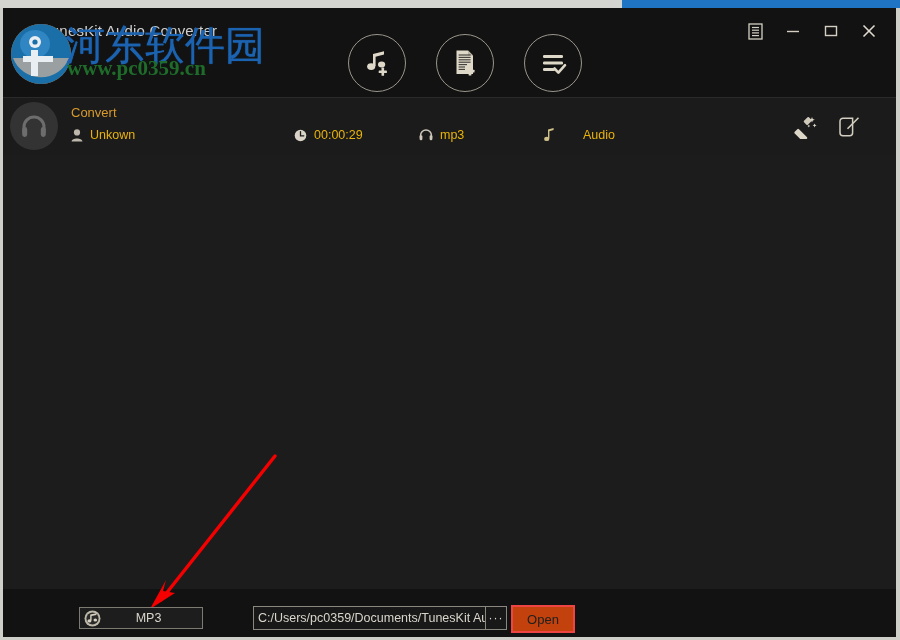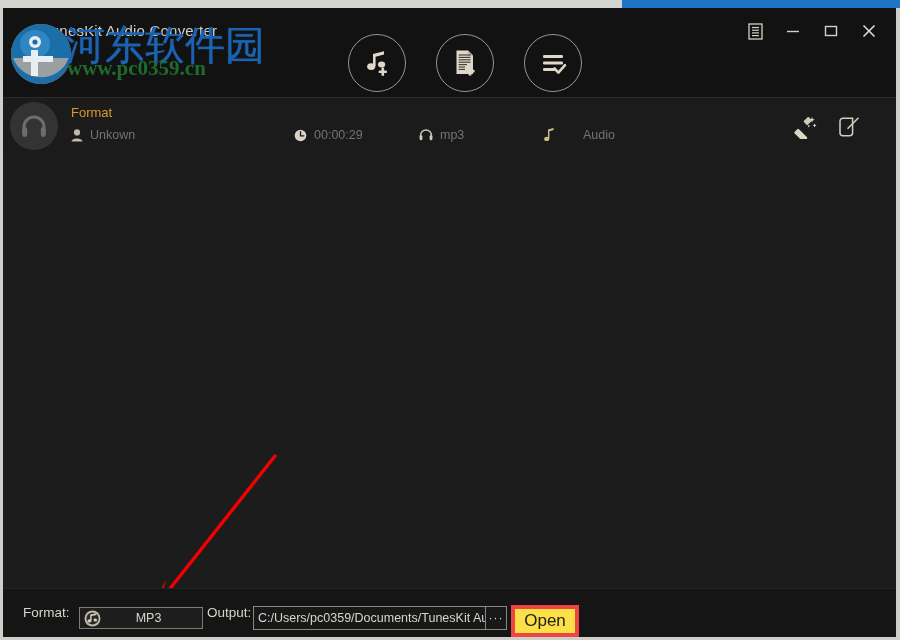--- a/index.html
+++ b/index.html
@@ -60,21 +60,21 @@
             border-top:1px solid #2a2a2a;border-bottom:1px solid #2a2a2a;}
   .row{position:relative;width:893px;height:56px;}
   .thumb{
     position:absolute;left:7px;top:4px;width:48px;height:48px;border-radius:50%;
     background:#333333;display:flex;align-items:center;justify-content:center;
   }
   .row-title{
     position:absolute;left:68px;top:7px;font-size:13px;color:#d99a2b;white-space:nowrap;
   }
   .meta{position:absolute;top:30px;display:flex;align-items:center;gap:7px;
-        font-size:12.5px;color:#737373;white-space:nowrap;}
+        font-size:12.5px;color:#eab308;white-space:nowrap;}
   .meta.m1{left:68px;}
   .meta.m2{left:291px;}
   .meta.m3{left:416px;}
   .meta.m4{left:541px;gap:28px;}
   .meta svg{display:block;flex:none;}
   .row-actions{position:absolute;right:32px;top:14px;display:flex;gap:14px;align-items:center;}
   .act{width:30px;height:30px;display:flex;align-items:center;justify-content:center;cursor:pointer;}
 
   
   .stage{position:absolute;left:0;top:147px;width:893px;height:434px;background:#1c1c1c;}
@@ -102,23 +102,23 @@
   .out-text{
     flex:1;display:flex;align-items:center;padding-left:4px;
     font-size:12.5px;color:#d9d5cb;white-space:nowrap;overflow:hidden;
   }
   .out-dots{
     width:20px;border-left:1px solid #8a877f;display:flex;align-items:center;justify-content:center;
     font-size:12px;color:#d9d5cb;letter-spacing:1px;cursor:pointer;
   }
   .open-btn{
     position:absolute;left:508px;top:597px;width:60px;height:24px;
-    background:#fde047;color:#20201e;border:4px solid #ef4444;
+    background:#c2410c;color:#20201e;border:2px solid #ef4444;
     display:flex;align-items:center;justify-content:center;
-    font-size:17px;cursor:pointer;
+    font-size:13px;cursor:pointer;
   }
   .convert-btn{
     position:absolute;right:22px;top:592px;width:105px;height:34px;
     background:#fbc26a;color:#2a2317;border:none;border-radius:4px;
     display:flex;align-items:center;justify-content:center;
     font-size:15.5px;cursor:pointer;
   }
 </style>
 </head>
 <body>
@@ -235,21 +235,21 @@
       <div class="row">
 
         <div class="thumb">
           <svg width="30" height="30" viewBox="0 0 30 30">
             <path d="M5 22 V16 a10 10 0 0 1 20 0 V22" fill="none" stroke="#6d6d6d" stroke-width="3"></path>
             <rect x="3.2" y="16" width="5" height="10" rx="2.4" fill="#6d6d6d"></rect>
             <rect x="21.8" y="16" width="5" height="10" rx="2.4" fill="#6d6d6d"></rect>
           </svg>
         </div>
 
-        <div class="row-title">Format</div>
+        <div class="row-title">Convert</div>
 
         <div class="meta m1">
           <svg width="12" height="13" viewBox="0 0 12 13">
             <circle cx="6" cy="3.4" r="3.1" fill="#bdb8ab"></circle>
             <path d="M0.6 12.6 C0.6 8.6 11.4 8.6 11.4 12.6 Z" fill="#bdb8ab"></path>
           </svg>
           <span>Unkown</span>
         </div>
 
         <div class="meta m2">
@@ -298,24 +298,20 @@
       </div>
     </div>
 
     <div class="stage"></div>
 
     <svg class="arrow" viewBox="0 0 893 629">
       <line x1="272" y1="448" x2="158" y2="592" stroke="#f40000" stroke-width="3.4" stroke-linecap="round"></line>
       <path d="M147 601 L172 585 L160 583 L163 572 Z" fill="#f40000"></path>
     </svg>
 
-    <div class="bottombar">
-      <div class="lbl lbl-format">Format:</div>
-      <div class="lbl lbl-output">Output:</div>
-    </div>
 
     <div class="fmt-field">
       <svg class="fmt-ico" width="17" height="17" viewBox="0 0 17 17">
         <circle cx="8.5" cy="8.5" r="8" fill="#bfb9aa"></circle>
         <circle cx="8.5" cy="8.5" r="6.1" fill="#2a2a28"></circle>
         <path d="M6.2 4.6 L12.4 3.2 L12.4 4.9 L7.6 6 L7.6 10.6 L6.2 10.6 Z" fill="#d8d2c3"></path>
         <ellipse cx="5.4" cy="10.9" rx="2" ry="1.7" fill="#d8d2c3"></ellipse>
         <ellipse cx="11.3" cy="9.9" rx="1.8" ry="1.5" fill="#d8d2c3"></ellipse>
       </svg>
       <span class="fmt-text">MP3</span>

